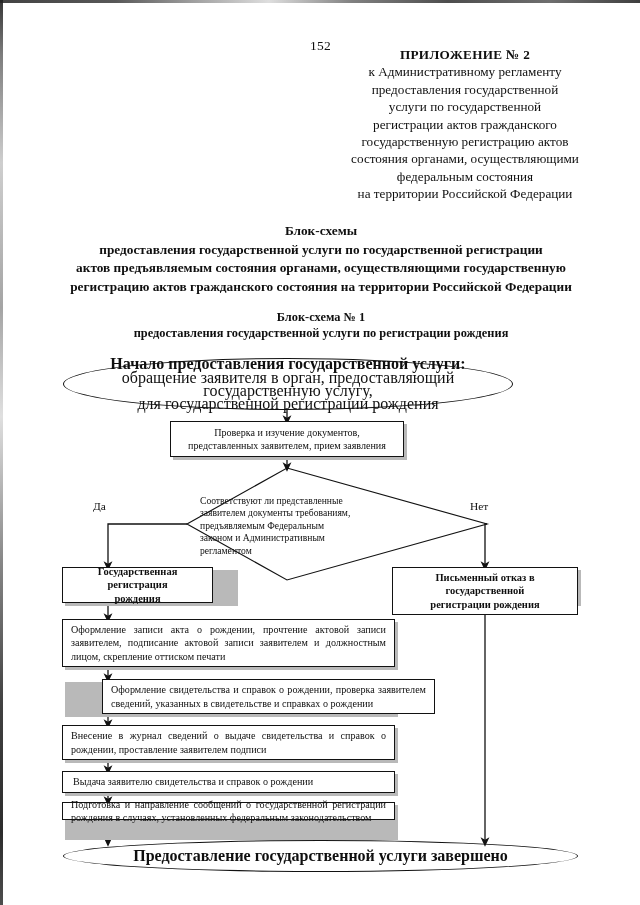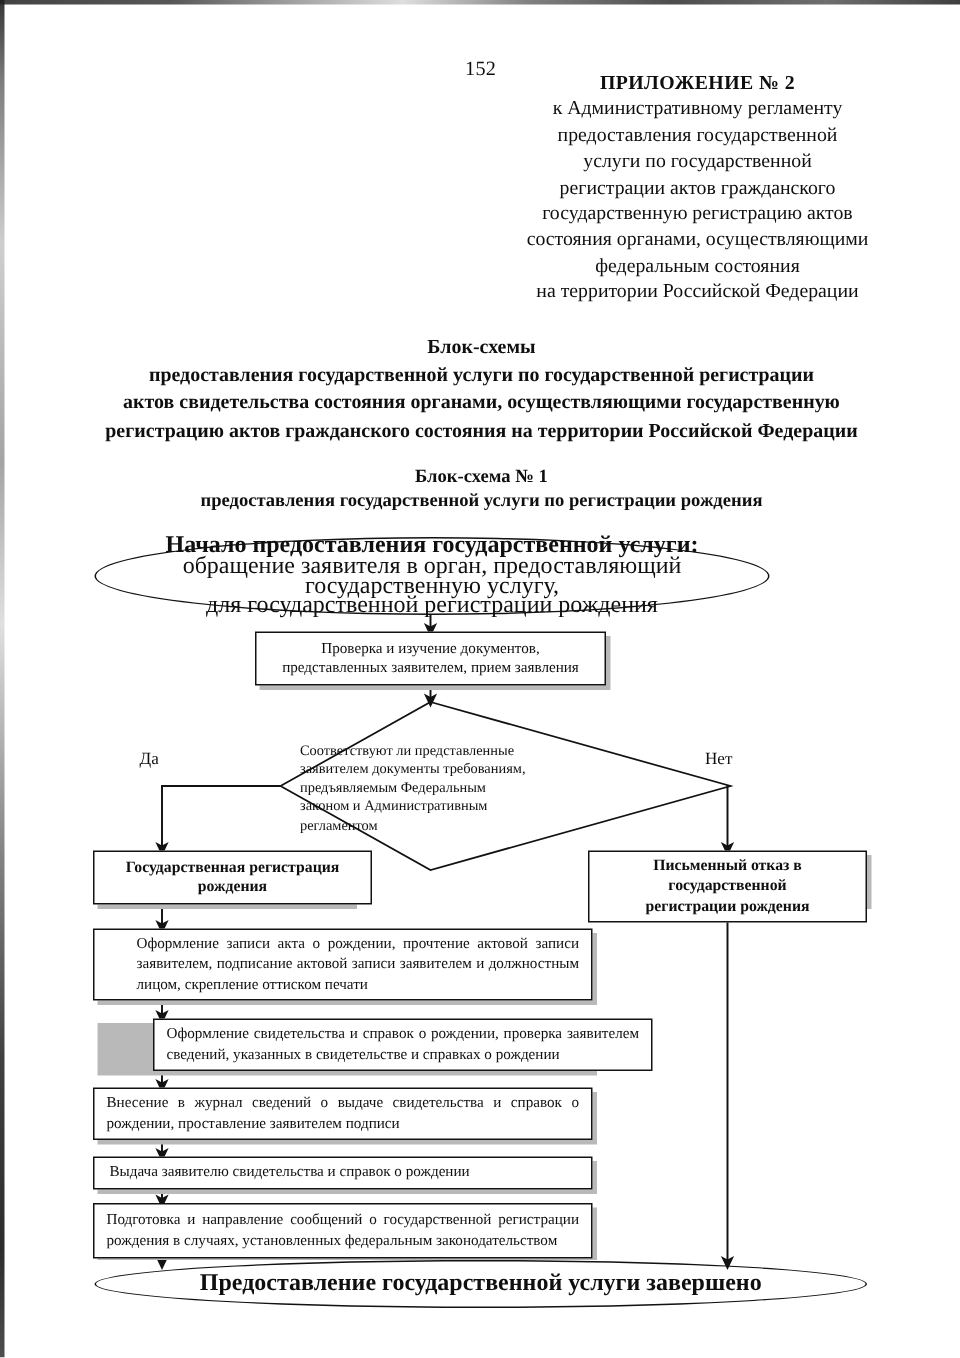--- a/index.html
+++ b/index.html
@@ -169,21 +169,21 @@
   <span class="appendix-line">регистрации актов гражданского</span>
   <span class="appendix-line">государственную регистрацию актов</span>
   <span class="appendix-line">состояния органами, осуществляющими</span>
   <span class="appendix-line">федеральным состояния</span>
   <span class="appendix-line">на территории Российской Федерации</span>
 </div>
 
 <div class="doc-title">
   <span class="title-head">Блок-схемы</span>
   <span class="title-line">предоставления государственной услуги по государственной регистрации</span>
-  <span class="title-line">актов свидетельства состояния органами, осуществляющими государственную</span>
+  <span class="title-line">актов предъявляемым состояния органами, осуществляющими государственную</span>
   <span class="title-line">регистрацию актов гражданского состояния на территории Российской Федерации</span>
 </div>
 
 <div class="chart-title">
   <span>Блок-схема № 1</span>
   <span>предоставления государственной услуги по регистрации рождения</span>
 </div>
 
 <div class="flowchart">
 
@@ -240,57 +240,57 @@
     <div>заявителем документы требованиям,</div>
     <div>предъявляемым Федеральным</div>
     <div>законом и Административным</div>
     <div>регламентом</div>
   </div>
 
   <div class="branch-label" style="left:93px; top:500px;">Да</div>
   <div class="branch-label" style="left:470px; top:500px;">Нет</div>
 
   <div class="shadow" style="left:65px; top:570px; width:173px; height:36px;"></div>
-  <div class="node box bold" style="left:62px; top:567px; width:186px; height:36px;">
+  <div class="node box bold" style="left:62px; top:567px; width:151px; height:36px;">
     <div class="txt">
       <div>Государственная регистрация</div>
       <div>рождения</div>
     </div>
   </div>
 
   <div class="shadow" style="left:395px; top:570px; width:186px; height:36px;"></div>
   <div class="node box bold" style="left:392px; top:567px; width:186px; height:48px;">
     <div class="txt">
       <div>Письменный отказ в государственной</div>
       <div>регистрации рождения</div>
     </div>
   </div>
 
   <div class="shadow" style="left:65px; top:622px; width:333px; height:48px;"></div>
-  <div class="node box justify" style="left:62px; top:619px; width:333px; height:48px;padding-left:20px;">
+  <div class="node box justify" style="left:62px; top:619px; width:333px; height:48px;">
     <div class="txt">Оформление записи акта о рождении, прочтение актовой записи заявителем, подписание актовой записи заявителем и должностным лицом, скрепление оттиском печати</div>
   </div>
 
   <div class="shadow" style="left:65px; top:682px; width:333px; height:35px;"></div>
   <div class="node box justify" style="left:62px; top:679px; width:333px; height:35px;margin-left:40px;">
     <div class="txt">Оформление свидетельства и справок о рождении, проверка заявителем сведений, указанных в свидетельстве и справках о рождении</div>
   </div>
 
   <div class="shadow" style="left:65px; top:728px; width:333px; height:35px;"></div>
   <div class="node box justify" style="left:62px; top:725px; width:333px; height:35px;">
     <div class="txt">Внесение в журнал сведений о выдаче свидетельства и справок о рождении, проставление заявителем подписи</div>
   </div>
 
   <div class="shadow" style="left:65px; top:774px; width:333px; height:22px;"></div>
   <div class="node box" style="left:62px; top:771px; width:333px; height:22px;">
     <div class="txt" style="text-align:left; padding-left:10px;">Выдача заявителю свидетельства и справок о рождении</div>
   </div>
 
   <div class="shadow" style="left:65px; top:805px; width:333px; height:35px;"></div>
-  <div class="node box justify" style="left:62px; top:802px; width:333px; height:37px;">
+  <div class="node box justify" style="left:62px; top:802px; width:333px; height:18px;">
     <div class="txt">Подготовка и направление сообщений о государственной регистрации рождения в случаях, установленных федеральным законодательством</div>
   </div>
 
   <div class="node oval" style="left:63px; top:840px; width:515px; height:32px;">
     <div class="txt strong" style="font-weight:bold;">Предоставление государственной услуги завершено</div>
   </div>
 
 </div>
 
 </body></html>

